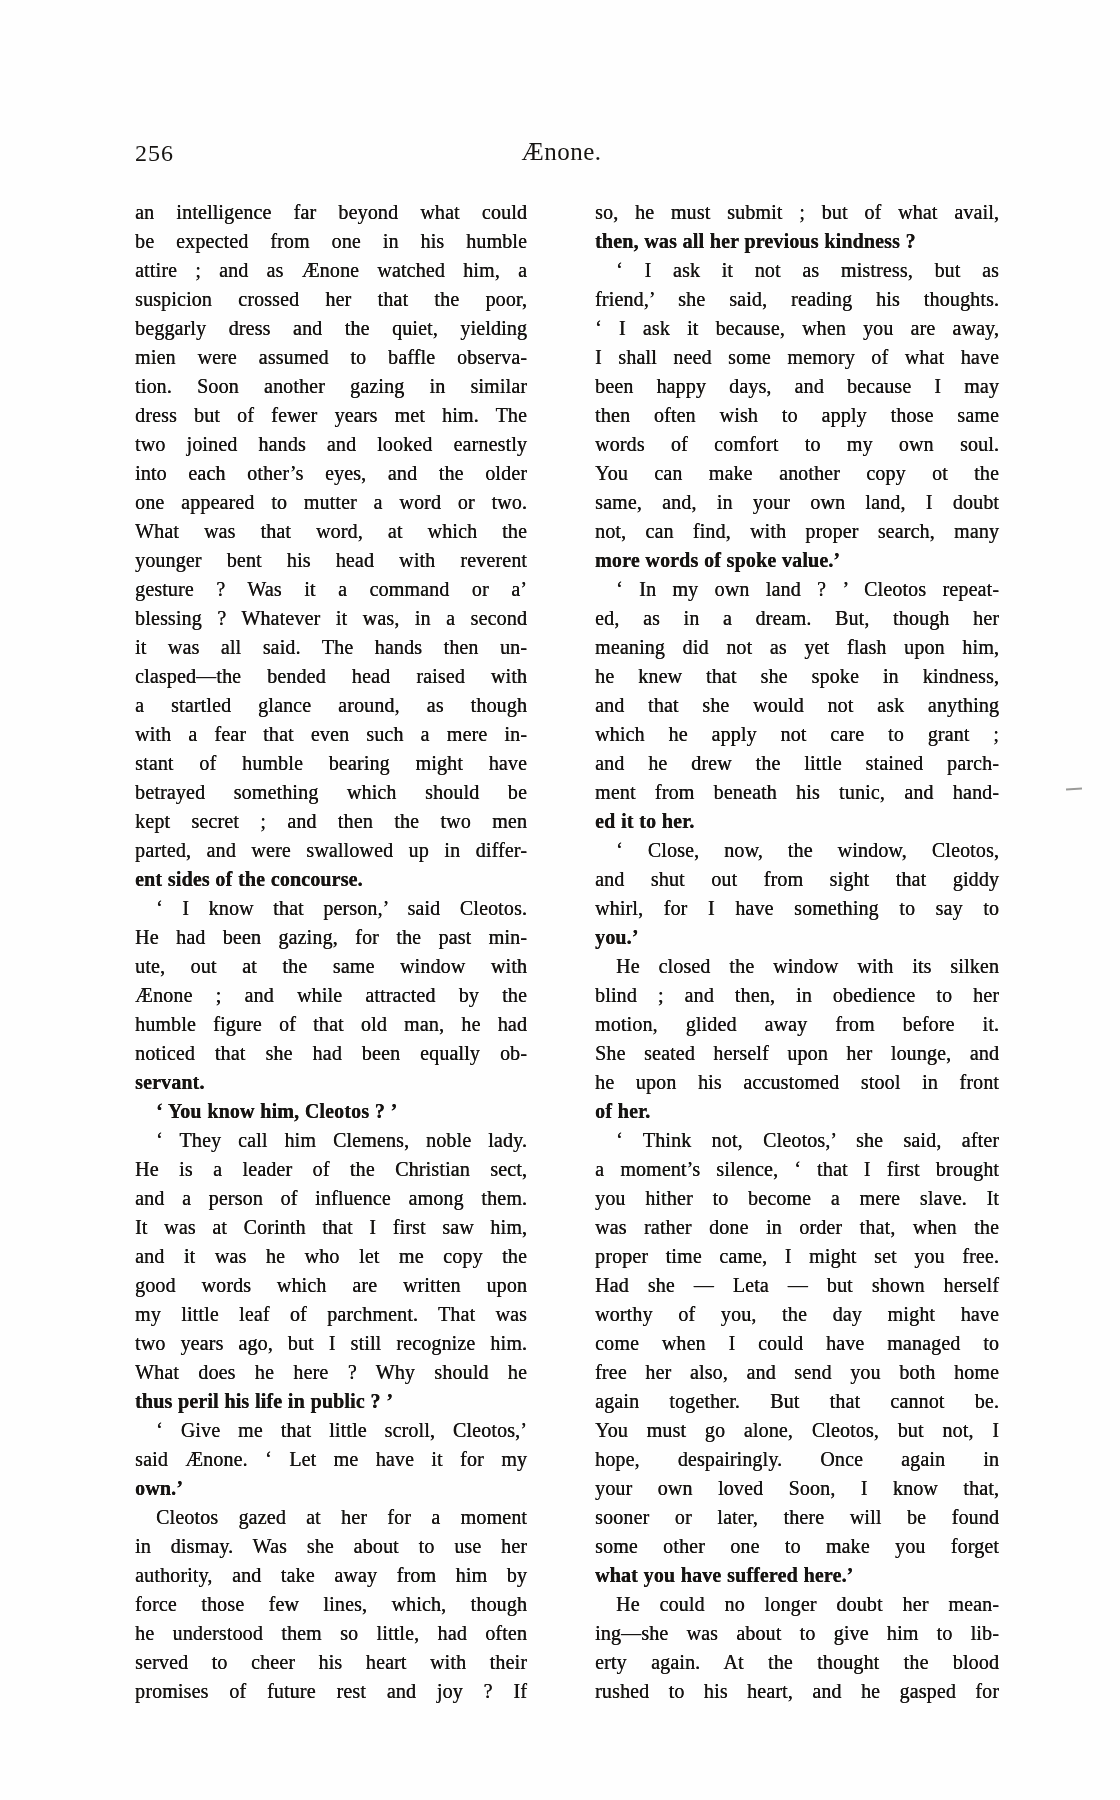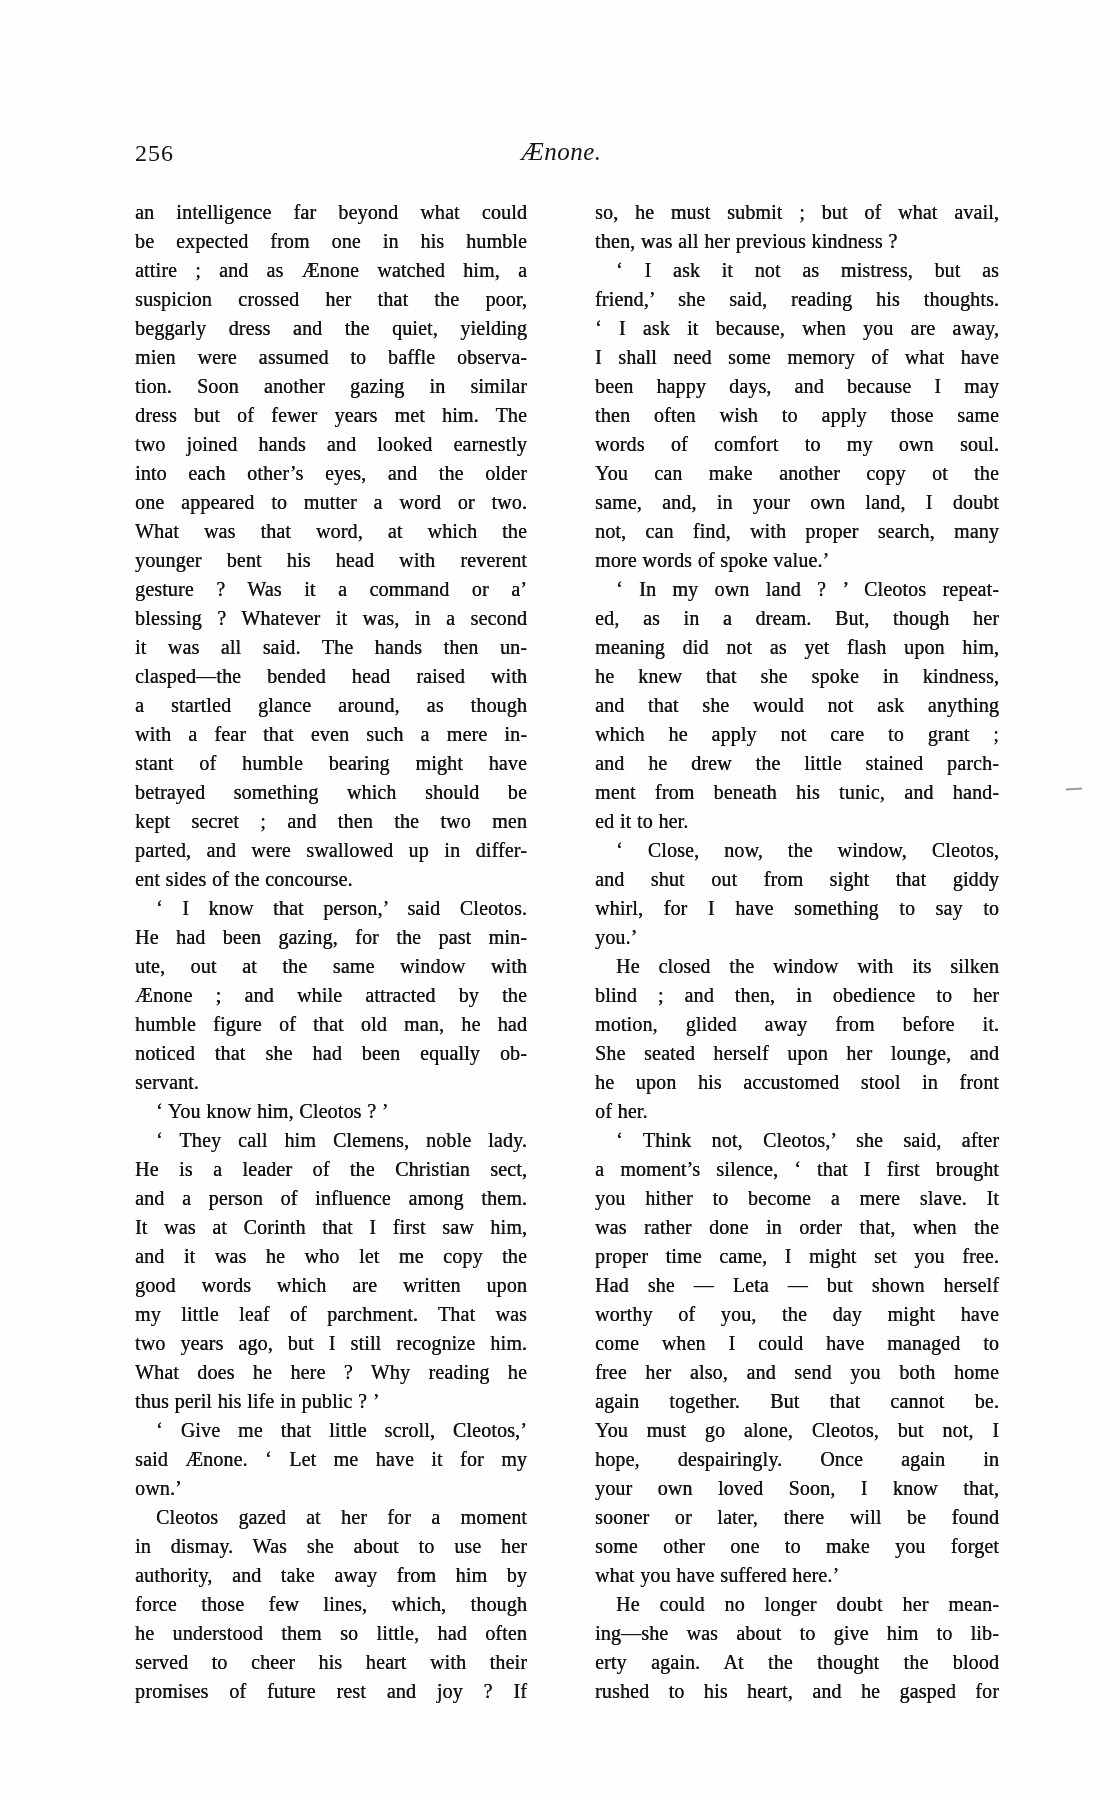--- a/index.html
+++ b/index.html
@@ -26,21 +26,20 @@
     height: 34px;
   }
   .pagenum {
     position: absolute;
     left: 0; top: 2px;
     font-size: 24px;
     letter-spacing: 1px;
   }
   .running-title {
     text-align: center;
-    font-style: italic;
     font-size: 25px;
     letter-spacing: 0.5px;
   }
   .columns {
     position: absolute;
     top: 198px;
     left: 135px;
     display: flex;
     gap: 68px;
   }
@@ -50,21 +49,21 @@
   .line {
     font-size: 20px;
     line-height: 29px;
     height: 29px;
     text-align: justify;
     text-align-last: justify;
     letter-spacing: 0.15px;
     word-spacing: 0.5px;
     text-shadow: 0.3px 0 0 currentColor;
   }
-  .line.end { text-align-last: left; }
+  .line.end { text-align-last: left; font-weight: bold; }
   .line.indent { text-indent: 21px; }
   .margin-artifact {
     position: absolute;
     left: 1066px;
     top: 788px;
     width: 16px;
     height: 2px;
     background: #9a9a98;
     transform: rotate(-4deg);
   }
@@ -119,21 +118,21 @@
         </div>
         <div class="para">
           <div class="line indent">‘ They call him Clemens, noble lady.</div>
           <div class="line">He is a leader of the Christian sect,</div>
           <div class="line">and a person of influence among them.</div>
           <div class="line">It was at Corinth that I first saw him,</div>
           <div class="line">and it was he who let me copy the</div>
           <div class="line">good words which are written upon</div>
           <div class="line">my little leaf of parchment.  That was</div>
           <div class="line">two years ago, but I still recognize him.</div>
-          <div class="line">What does he here ?  Why reading he</div>
+          <div class="line">What does he here ?  Why should he</div>
           <div class="line end">thus peril his life in public ? ’</div>
         </div>
         <div class="para">
           <div class="line indent">‘ Give me that little scroll, Cleotos,’</div>
           <div class="line">said Ænone.  ‘ Let me have it for my</div>
           <div class="line end">own.’</div>
         </div>
         <div class="para">
           <div class="line indent">Cleotos gazed at her for a moment</div>
           <div class="line">in dismay.  Was she about to use her</div>

